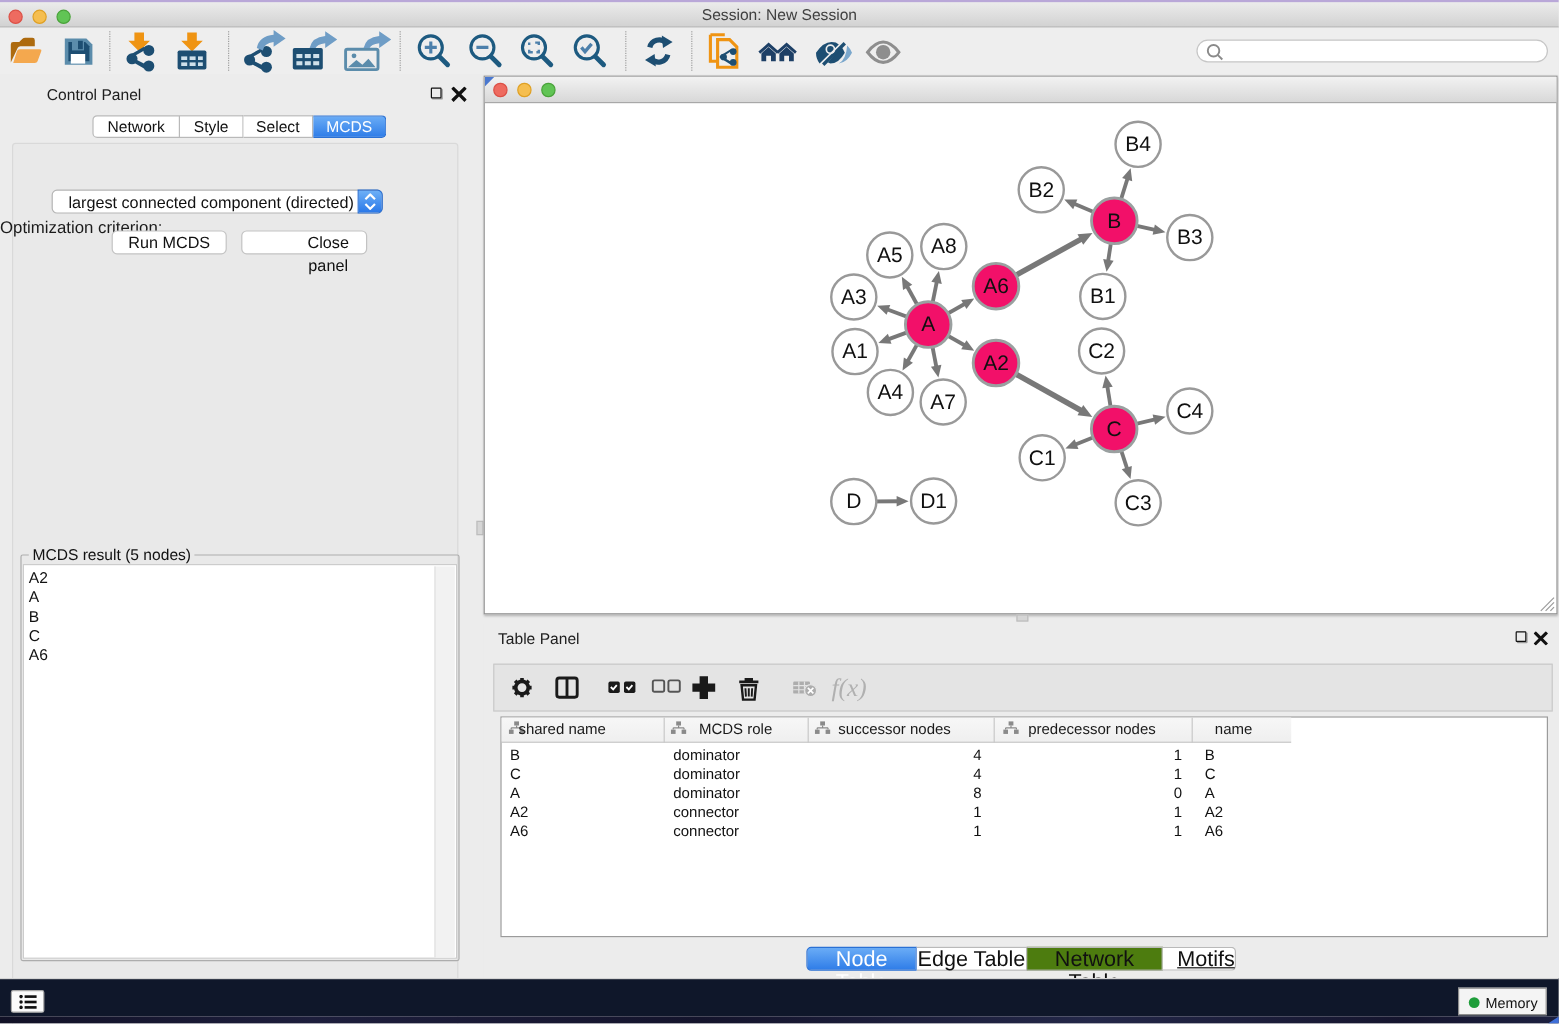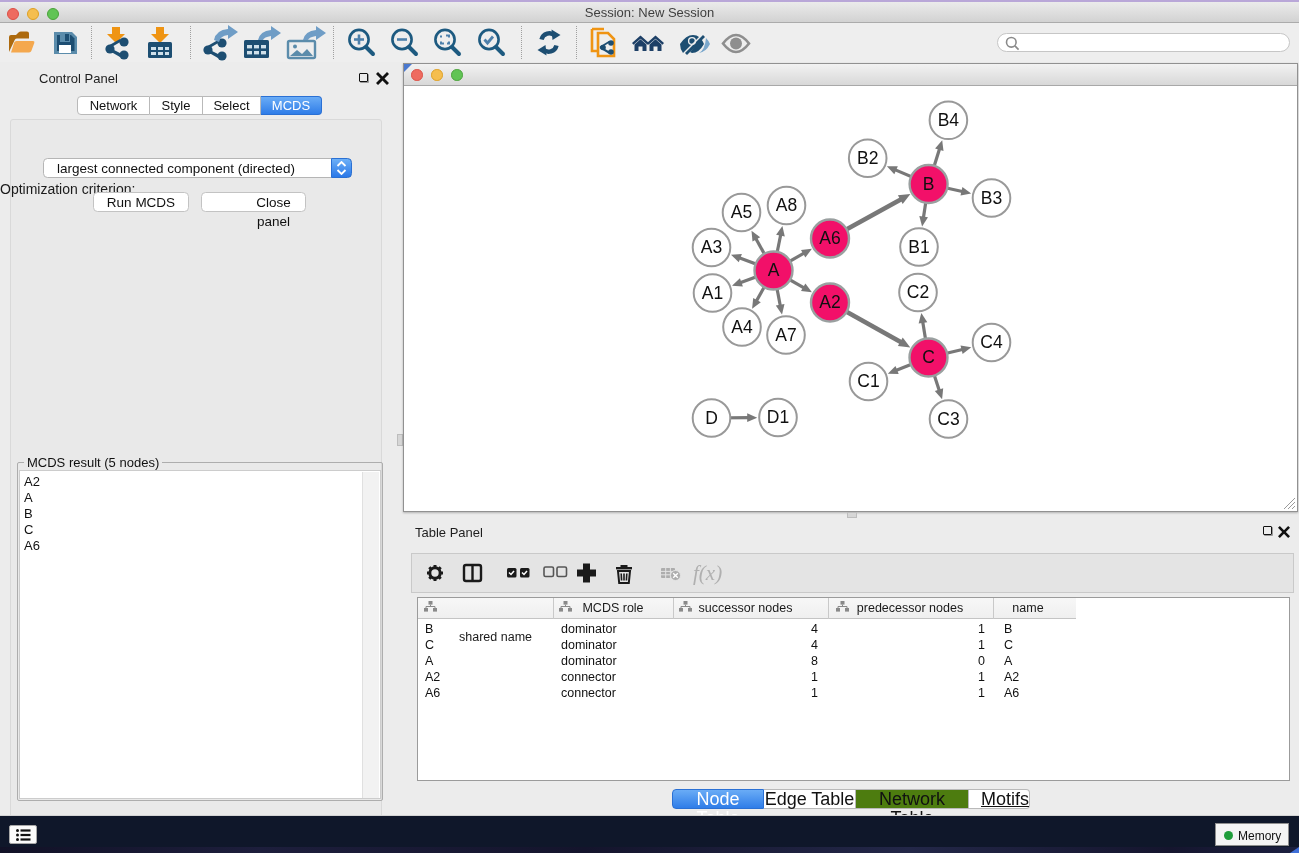--- a/index.html
+++ b/index.html
@@ -150,21 +150,21 @@
   <div class="abs" style="left:77px;top:34px;height:19px;display:flex;font-size:13px;">
     <div style="width:73px;background:#ffffff;border:1px solid #b9b9b9;border-radius:4px 0 0 4px;text-align:center;line-height:18px;color:#111;">Network</div>
     <div style="width:53px;background:#ffffff;border:1px solid #b9b9b9;border-left:none;text-align:center;line-height:18px;color:#111;">Style</div>
     <div style="width:58px;background:#ffffff;border:1px solid #b9b9b9;border-left:none;text-align:center;line-height:18px;color:#111;">Select</div>
     <div style="width:61px;background:linear-gradient(#6aacf6,#2f7de8);border:1px solid #2a70d4;border-left:none;border-radius:0 4px 4px 0;text-align:center;line-height:18px;color:#ffffff;">MCDS</div>
   </div>
 
   <div class="abs" style="left:10px;top:57px;width:372px;height:749px;background:#e9e9e9;border:1px solid #d9d9d9;border-radius:3px;"></div>
   <div class="abs" style="left:0;top:75px;width:393px;text-align:left;font-size:14px;color:#1b1b1b;margin-top:44px;">Optimization criterion:</div>
 
-  <div class="abs" style="left:43px;top:96px;width:309px;height:20px;background:#ffffff;border:1px solid #b5b5b5;border-radius:4.5px;">
+  <div class="abs" style="left:43px;top:96px;width:276px;height:20px;background:#ffffff;border:1px solid #b5b5b5;border-radius:4.5px;">
     <div style="position:absolute;left:13px;top:1.5px;font-size:13.5px;color:#111;">largest connected component (directed)</div>
     <div style="position:absolute;right:-1px;top:-1px;width:21px;height:20px;background:linear-gradient(#6db0f7,#2a78e8);border-radius:0 4.5px 4.5px 0;border:1px solid #2a70d4;">
       <svg width="11" height="14" viewBox="0 0 11 14" style="position:absolute;left:4px;top:2px;">
           <path d="M1.5 5 L5.5 1 L9.5 5" fill="none" stroke="#fff" stroke-width="1.8"></path>
           <path d="M1.5 9 L5.5 13 L9.5 9" fill="none" stroke="#fff" stroke-width="1.8"></path>
         </svg>
     </div>
   </div>
 
   <div class="abs" style="left:93px;top:130px;width:96px;height:20px;background:#ffffff;border:1px solid #c3c3c3;border-radius:4.5px;text-align:center;line-height:19px;font-size:13.5px;color:#111;">Run MCDS</div>
@@ -351,21 +351,21 @@
       <span style="position:absolute;left:6px;top:3px;"><svg width="13" height="11" viewBox="0 0 13 11">
             <g fill="#8a8a8a">
               <rect x="4.5" y="0" width="4" height="3.6"></rect>
               <rect x="0" y="7" width="4" height="3.6"></rect>
               <rect x="9" y="7" width="4" height="3.6"></rect>
             </g>
             <g stroke="#8a8a8a" stroke-width="1" fill="none">
               <path d="M6.5 3.6 v1.9 M2 5.5 h9 M2 5.5 v1.5 M11 5.5 v1.5"></path>
             </g>
           </svg></span>
-        <span style="position:absolute;left:14px;top:3px;width:100px;text-align:right;margin-top:29px;">shared name</span>
+        <span style="position:absolute;left:14px;top:3px;width:100px;text-align:left;">shared name</span>
       <span style="position:absolute;left:135px;top:0;height:21px;border-left:1px solid #c9c9c9;"></span>
       <span style="position:absolute;left:141px;top:3px;"><svg width="13" height="11" viewBox="0 0 13 11">
             <g fill="#8a8a8a">
               <rect x="4.5" y="0" width="4" height="3.6"></rect>
               <rect x="0" y="7" width="4" height="3.6"></rect>
               <rect x="9" y="7" width="4" height="3.6"></rect>
             </g>
             <g stroke="#8a8a8a" stroke-width="1" fill="none">
               <path d="M6.5 3.6 v1.9 M2 5.5 h9 M2 5.5 v1.5 M11 5.5 v1.5"></path>
             </g>

